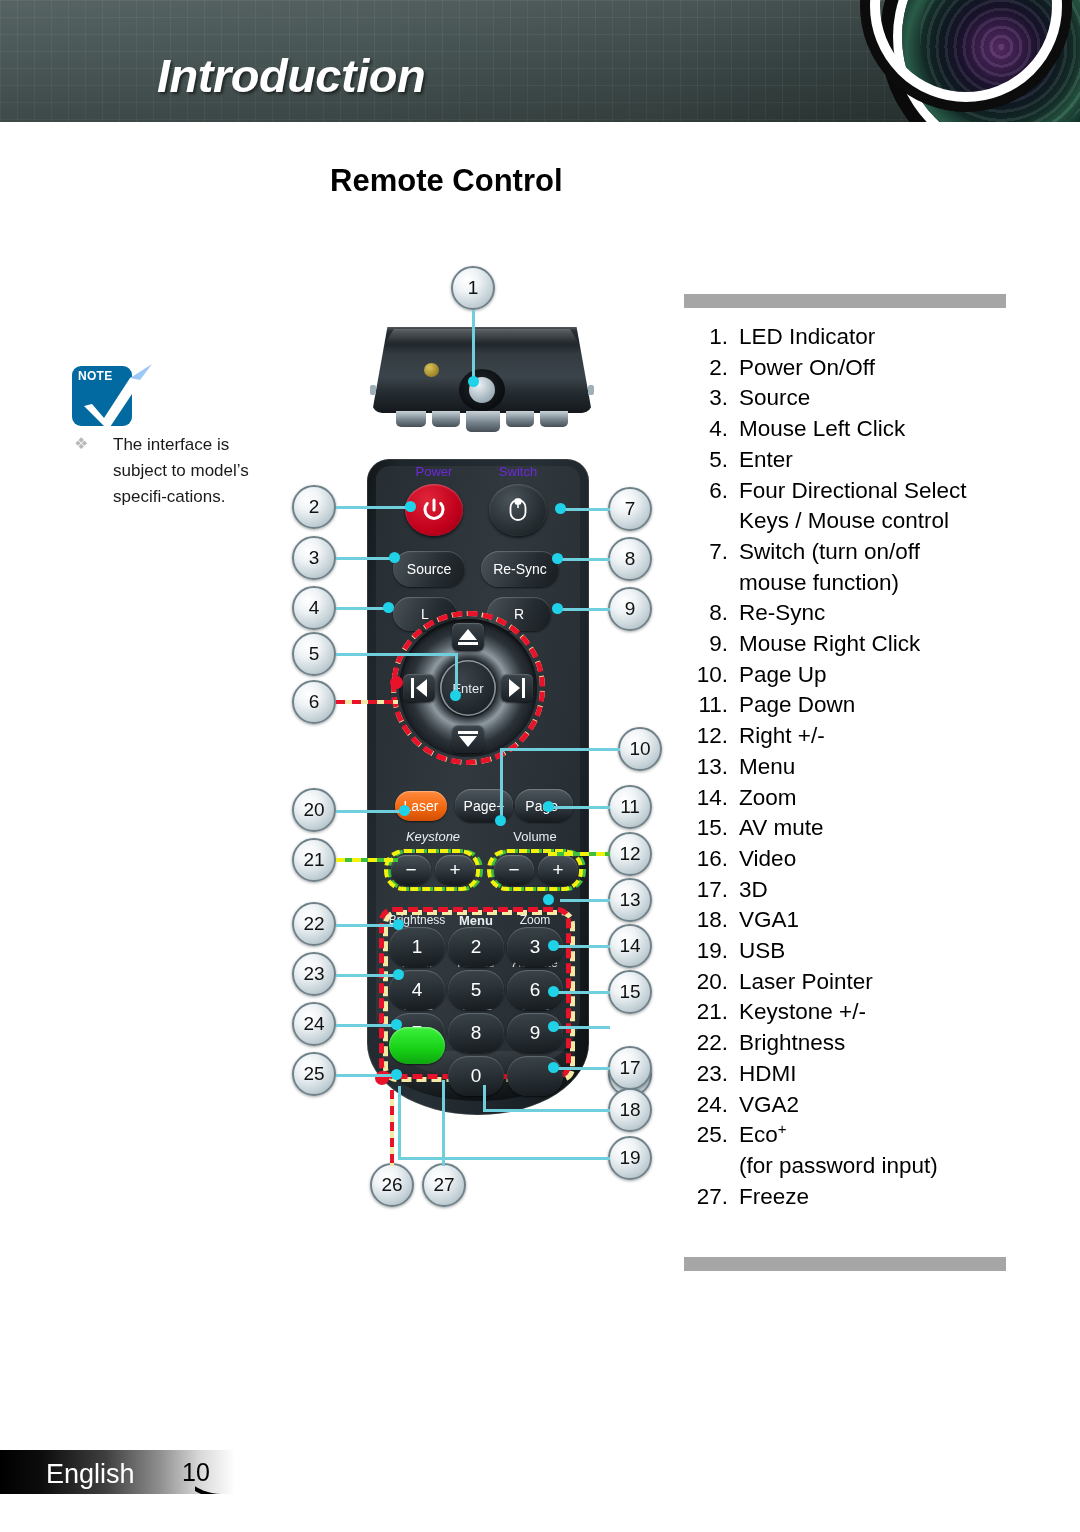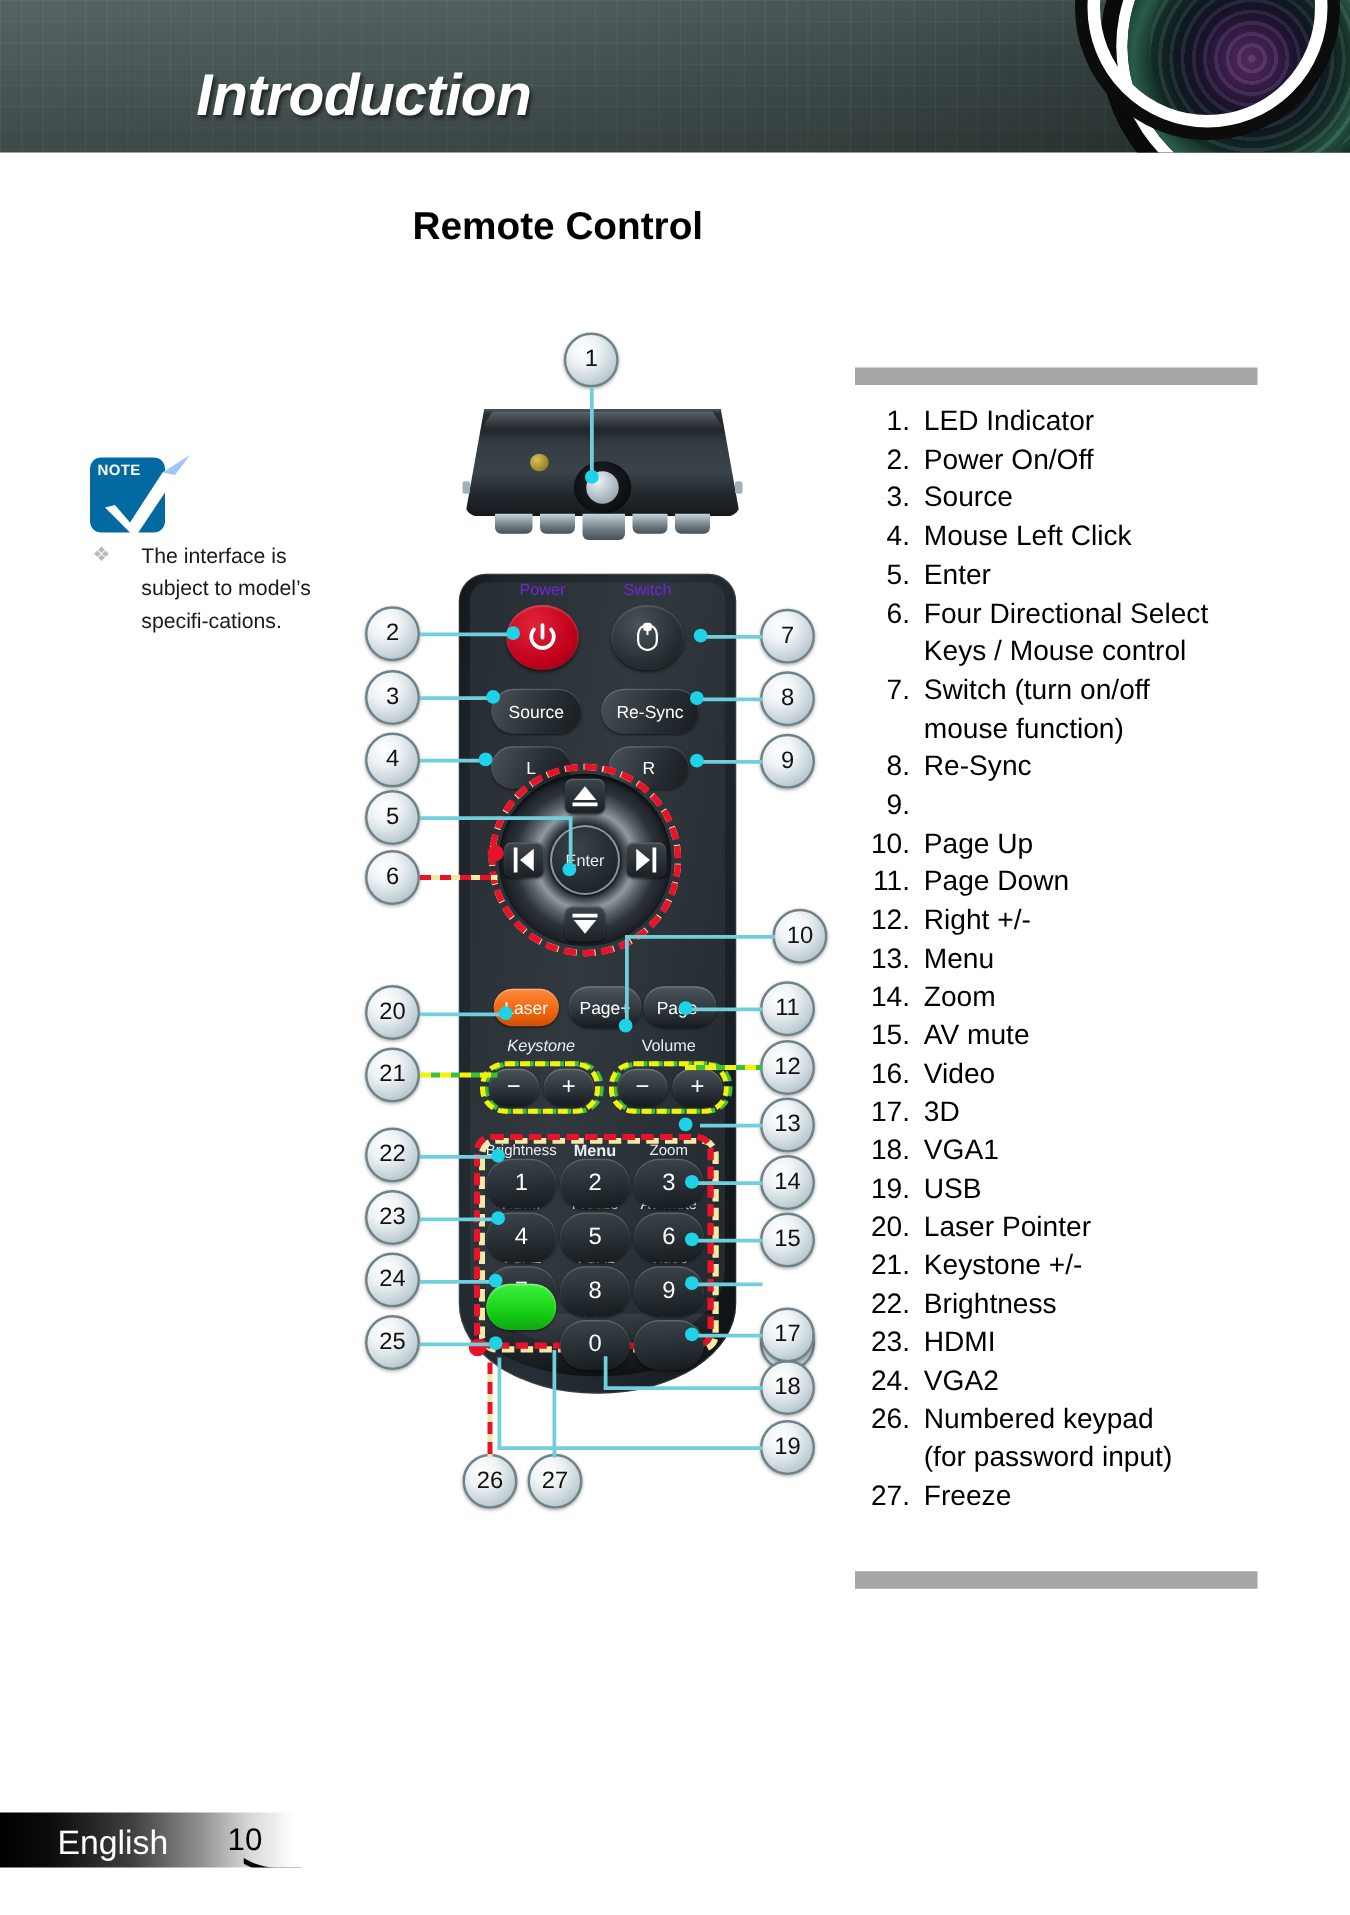--- a/index.html
+++ b/index.html
@@ -370,20 +370,21 @@
       <span class="legend-num">7.</span>
       <span class="legend-label">Switch (turn on/off</span>
     </div>
     <div class="legend-cont">mouse function)</div>
     <div class="legend-row">
       <span class="legend-num">8.</span>
       <span class="legend-label">Re-Sync</span>
     </div>
     <div class="legend-row">
       <span class="legend-num">9.</span>
+      <span class="legend-label">Mouse Right Click</span>
     </div>
     <div class="legend-row">
       <span class="legend-num">10.</span>
       <span class="legend-label">Page Up</span>
     </div>
     <div class="legend-row">
       <span class="legend-num">11.</span>
       <span class="legend-label">Page Down</span>
     </div>
     <div class="legend-row">
@@ -432,22 +433,22 @@
     </div>
     <div class="legend-row">
       <span class="legend-num">23.</span>
       <span class="legend-label">HDMI</span>
     </div>
     <div class="legend-row">
       <span class="legend-num">24.</span>
       <span class="legend-label">VGA2</span>
     </div>
     <div class="legend-row">
-      <span class="legend-num">26.</span>
-      <span class="legend-label">Numbered keypad</span>
+      <span class="legend-num">25.</span>
+      <span class="legend-label">Eco<sup class="plus">+</sup></span>
     </div>
     <div class="legend-cont">(for password input)</div>
     <div class="legend-row">
       <span class="legend-num">27.</span>
       <span class="legend-label">Freeze</span>
     </div>
   </div>
 <div class="legend-bar bottom"></div>
 
 <div class="remote-top">

